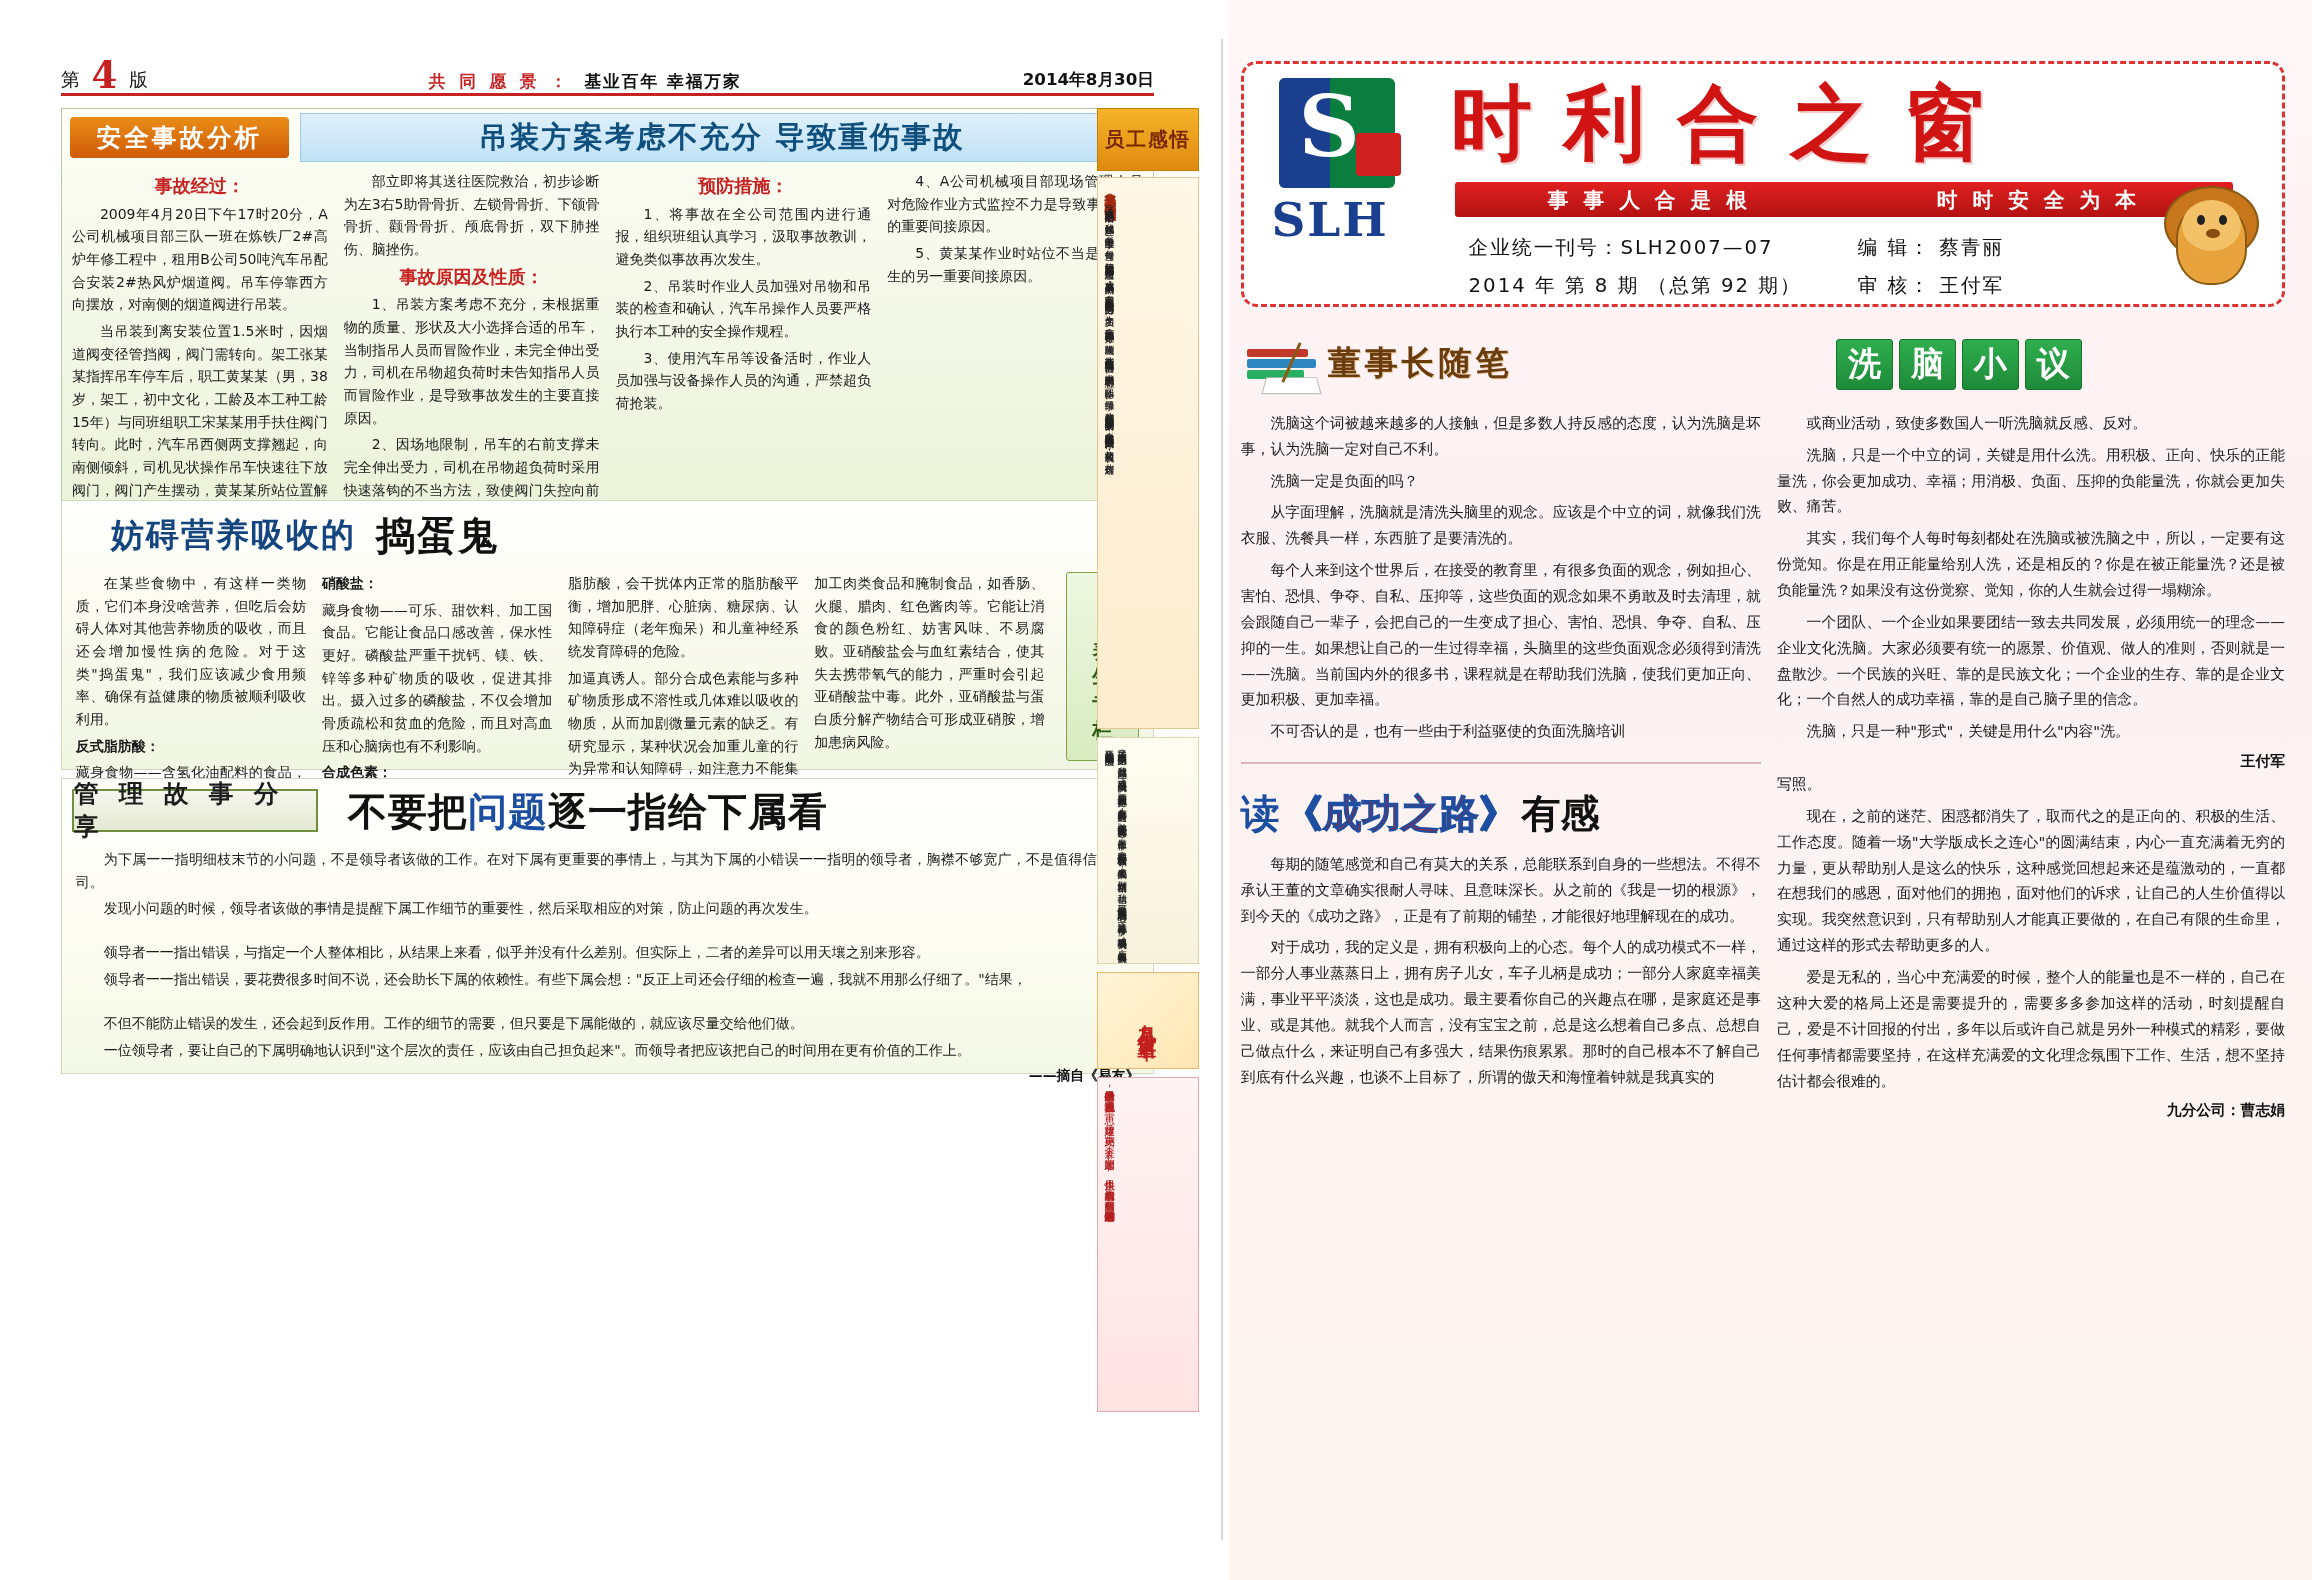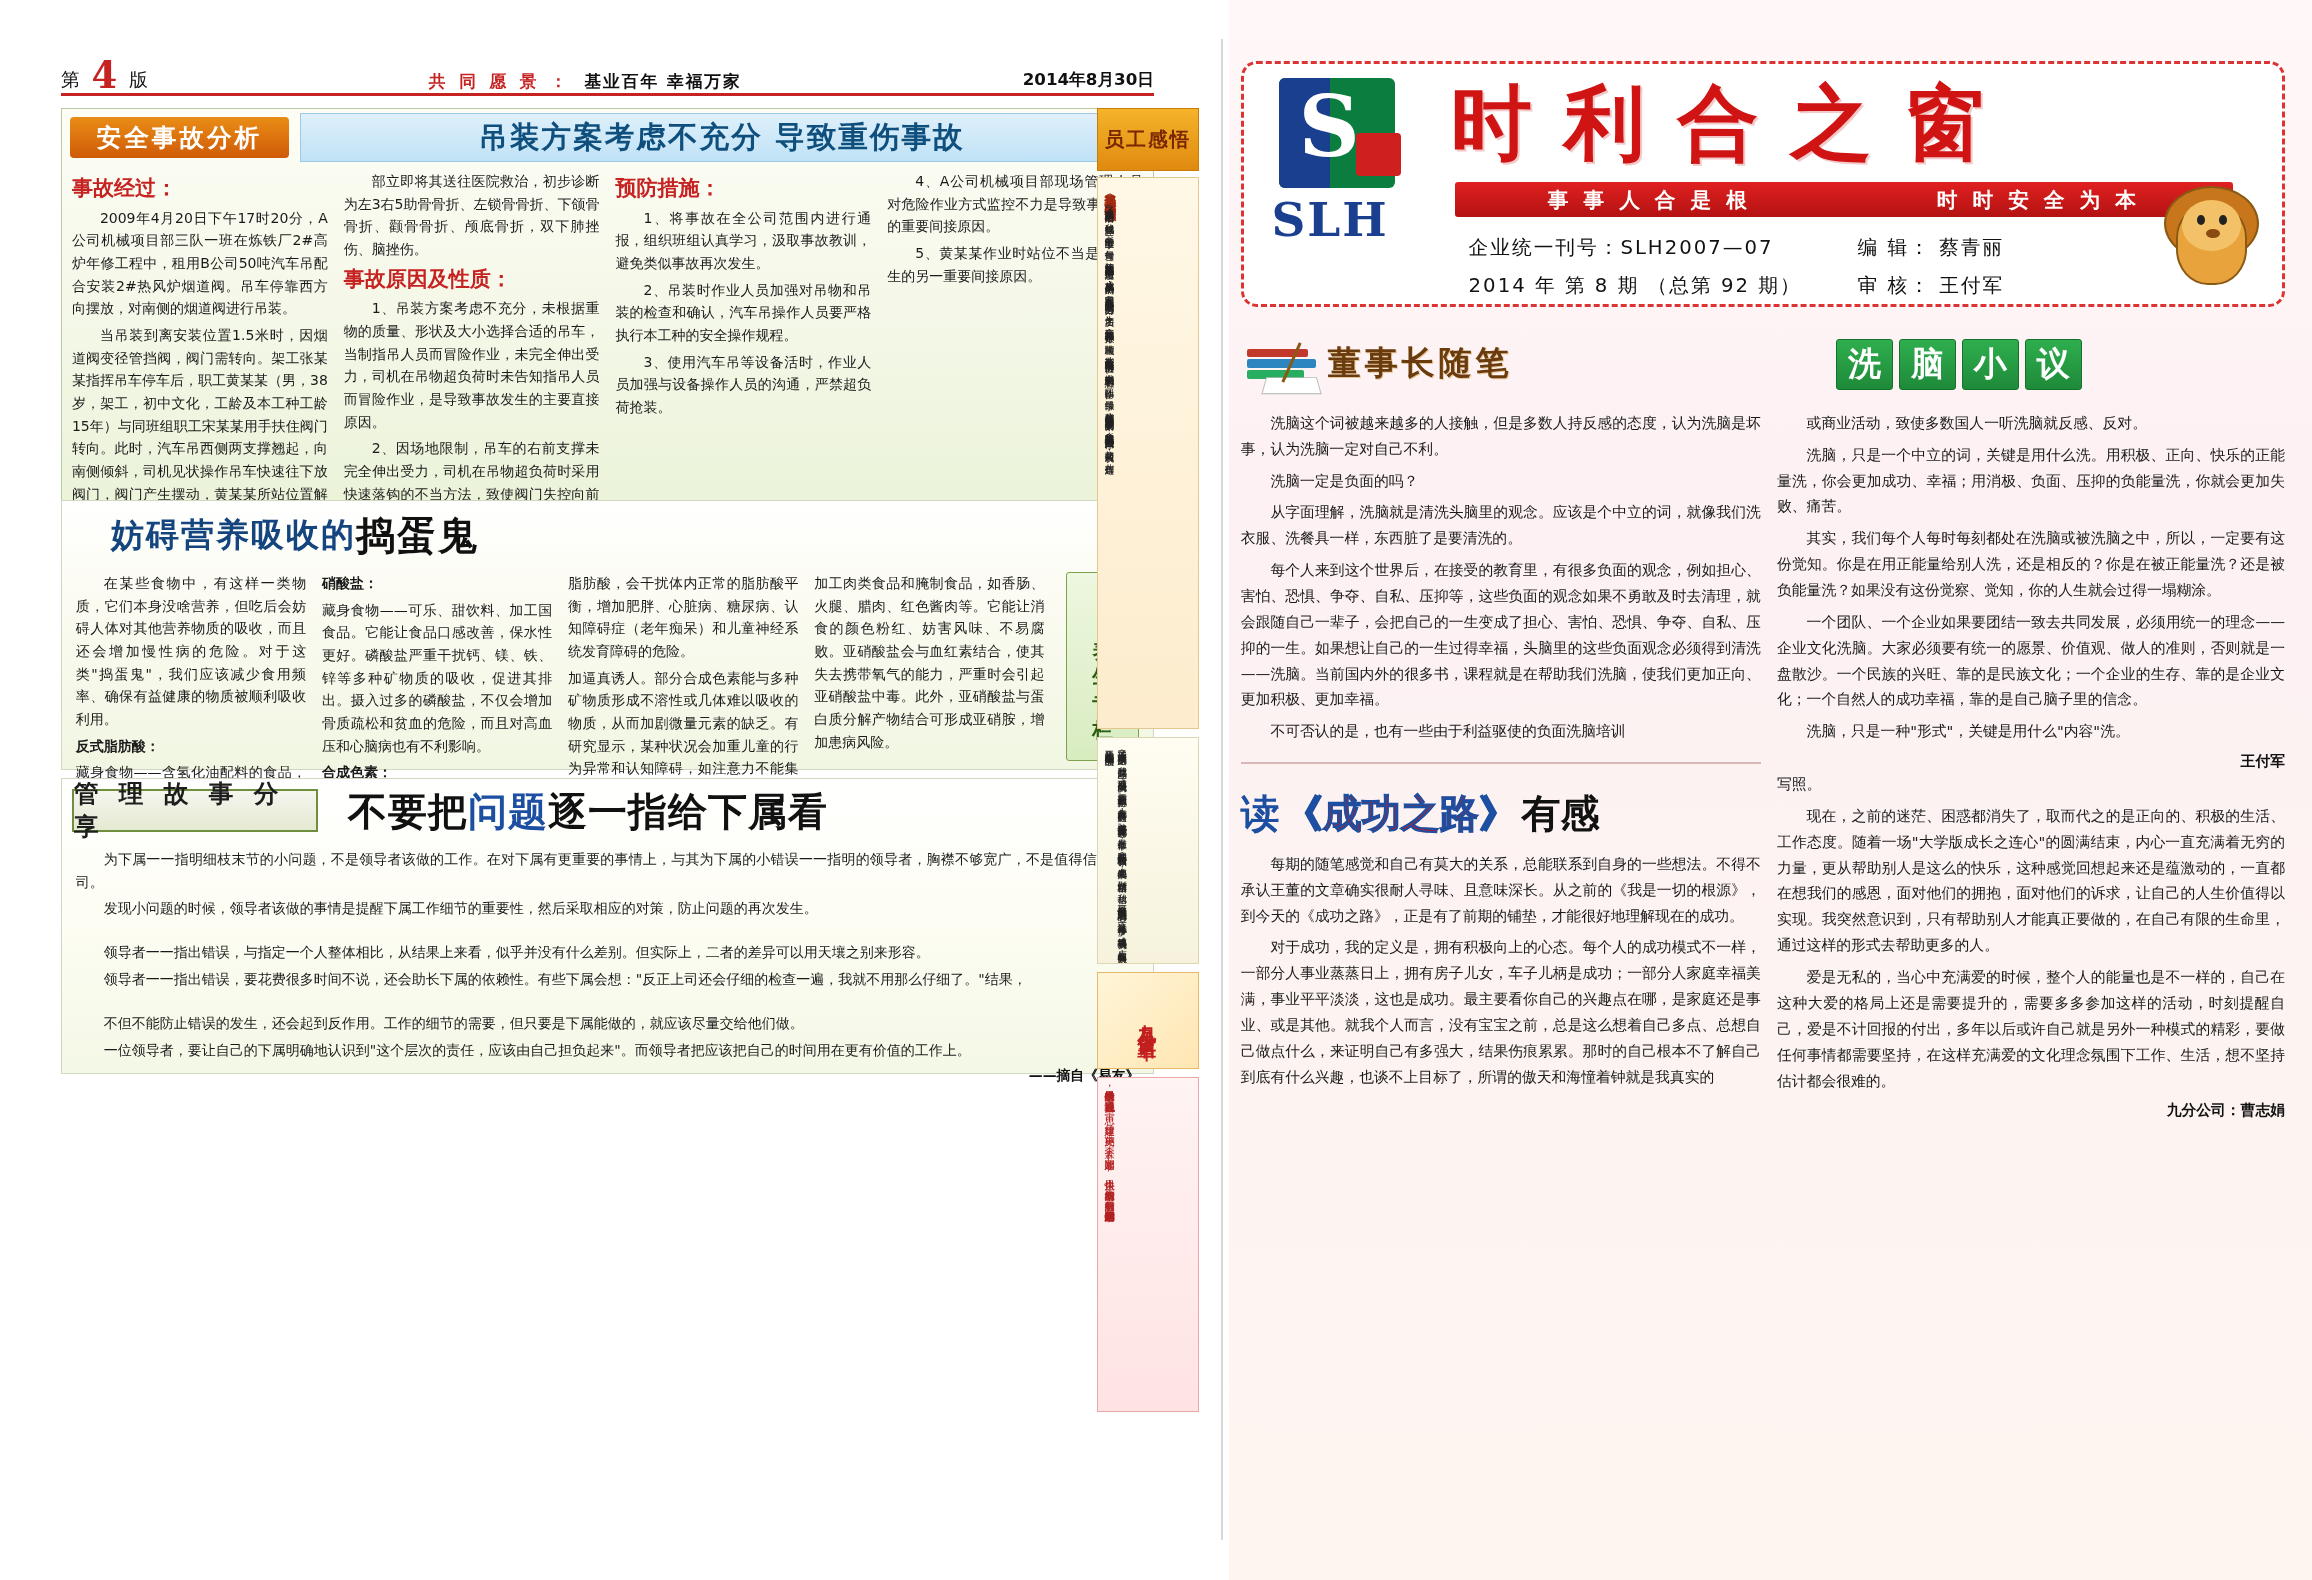--- a/index.html
+++ b/index.html
@@ -63,39 +63,39 @@
   }
   .art1-title span {
     font-size:29.6px; font-weight:bold; color:#0f4f7d; letter-spacing:2px;
     font-family:"DejaVu Serif","Liberation Serif",serif;
   }
   .cols4 {
     position:absolute; left:9.9px; top:61px; right:9.9px; bottom:7.9px;
     display:flex; gap:15.8px;
   }
   .cols4 > div { flex:1; }
-  .sub-red { color:#c62222; font-weight:bold; font-size:21px; margin:3.9px 0 4.9px; }
+  .sub-red { color:#c62222; font-weight:bold; font-size:18px; margin:3.9px 0 4.9px;text-align:center; }
   .para { font-size:14px; line-height:1.62; text-align:justify; text-indent:2em; margin:0 0 3.9px; color:#1a1a1a; }
   .para.noind { text-indent:0; }
 
   
   .art2 {
     position:absolute; left:61px; top:500px; width:1093px; height:270px;
     border:1px solid #cfd8c0;
     background:linear-gradient(180deg,#ffffff 0%,#fbfbf1 40%,#f1f6e2 100%);
   }
   .art2-title {
     position:relative; height:69px; display:flex; align-items:center; padding-left:49px;
   }
   .t2a {
     font-size:33px; font-weight:bold; color:#14457e; letter-spacing:2px;
     font-family:"DejaVu Serif","Liberation Serif",serif;
   }
   .t2b {
-    font-size:39px; font-weight:bold; color:#111; letter-spacing:2px; margin-left:0;
+    font-size:39px; font-weight:bold; color:#111; letter-spacing:2px; margin-left:20px;
     font-family:"DejaVu Serif","Liberation Serif",serif;
   }
   .art2-body {
     position:absolute; left:13.8px; top:71px; right:13.8px; bottom:7.9px;
     display:flex; gap:15.8px;
   }
   .art2-body > .c { flex:1; }
   .vcolumn {
     width:73px; border:1px solid #7da24a; border-radius:3px;
     background:linear-gradient(180deg,#eef7e0,#d8ecc0);

